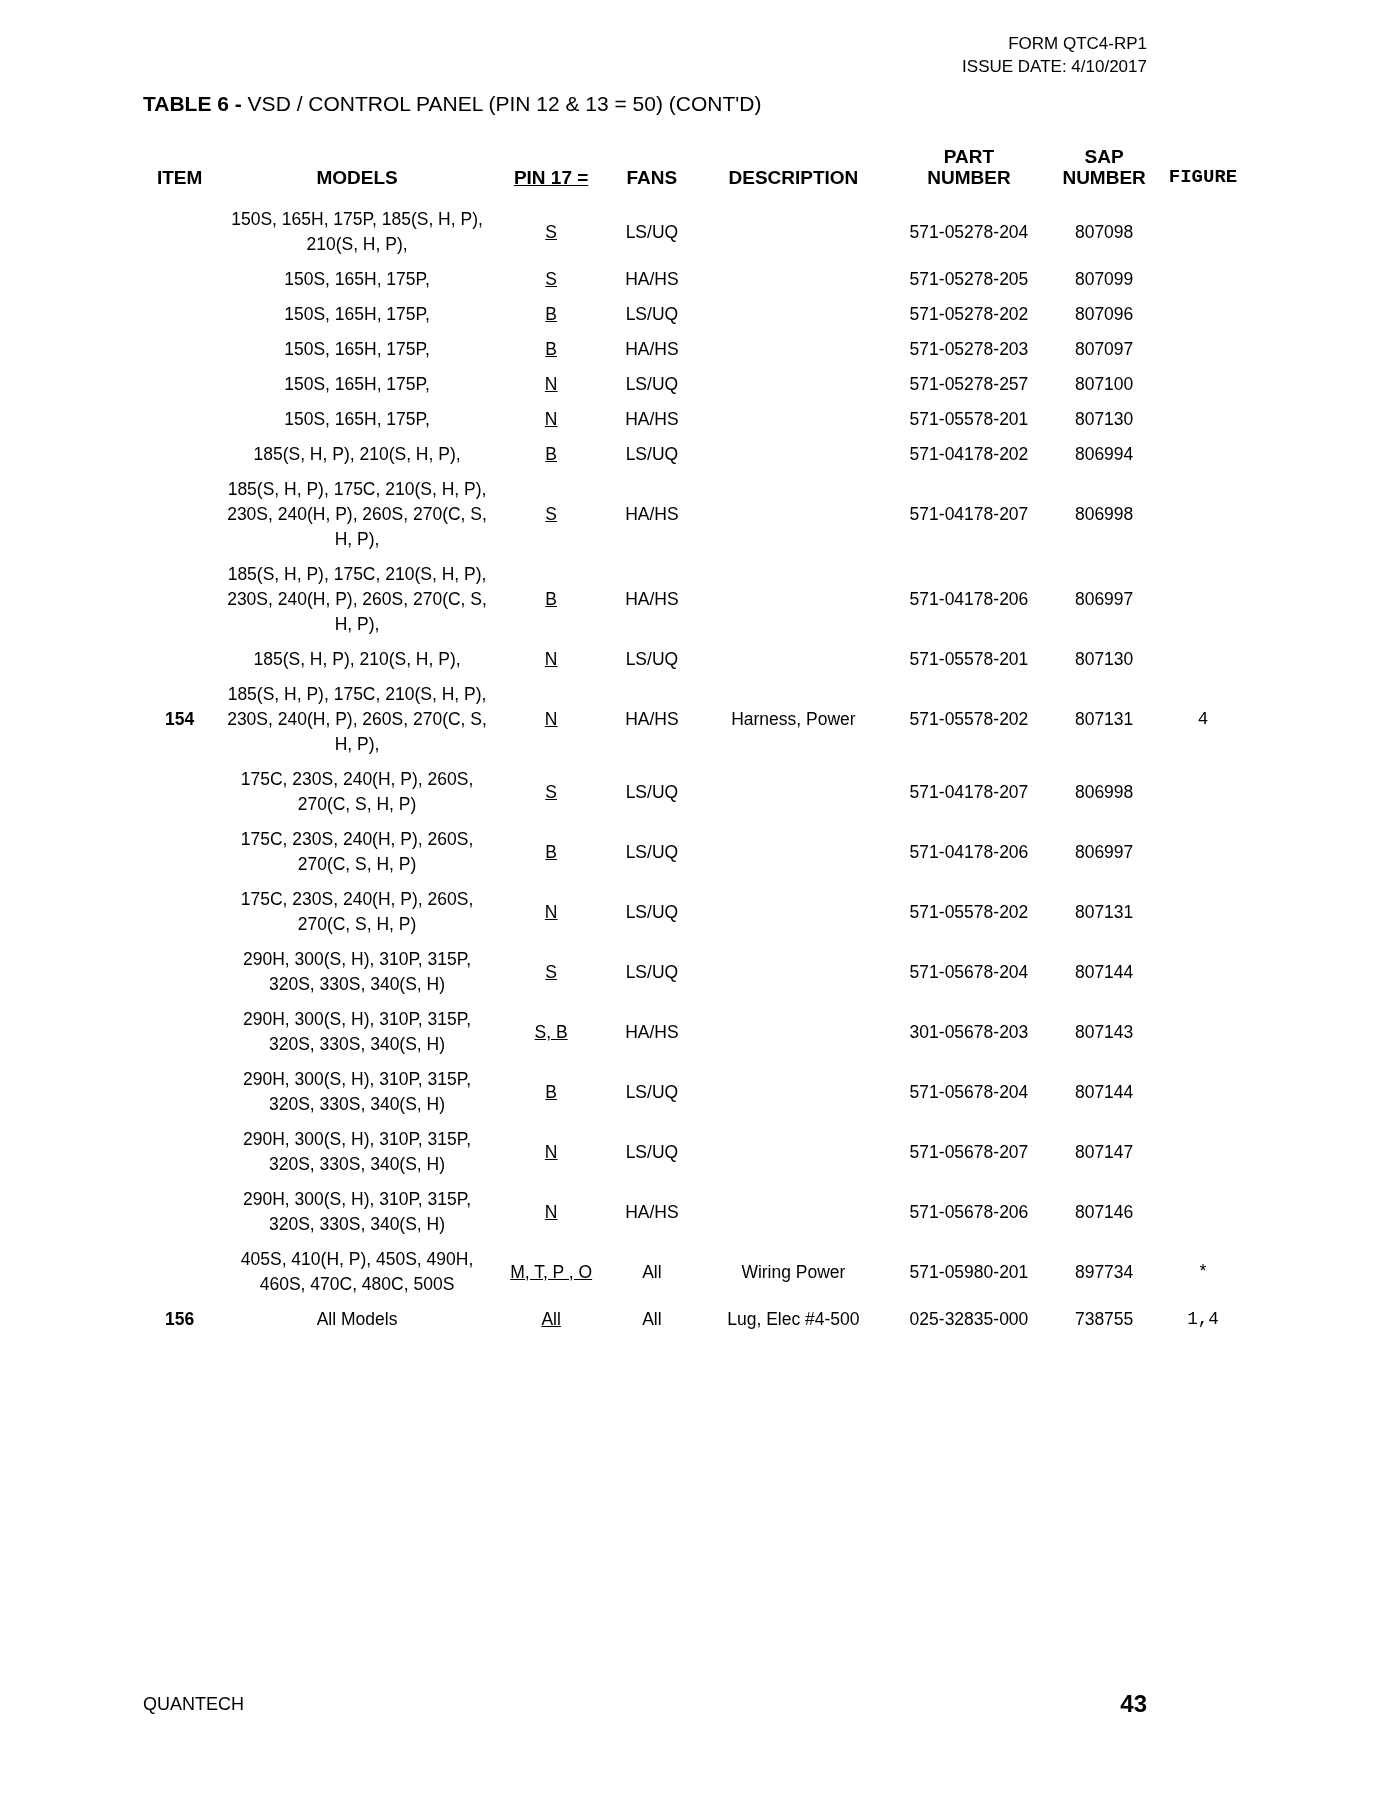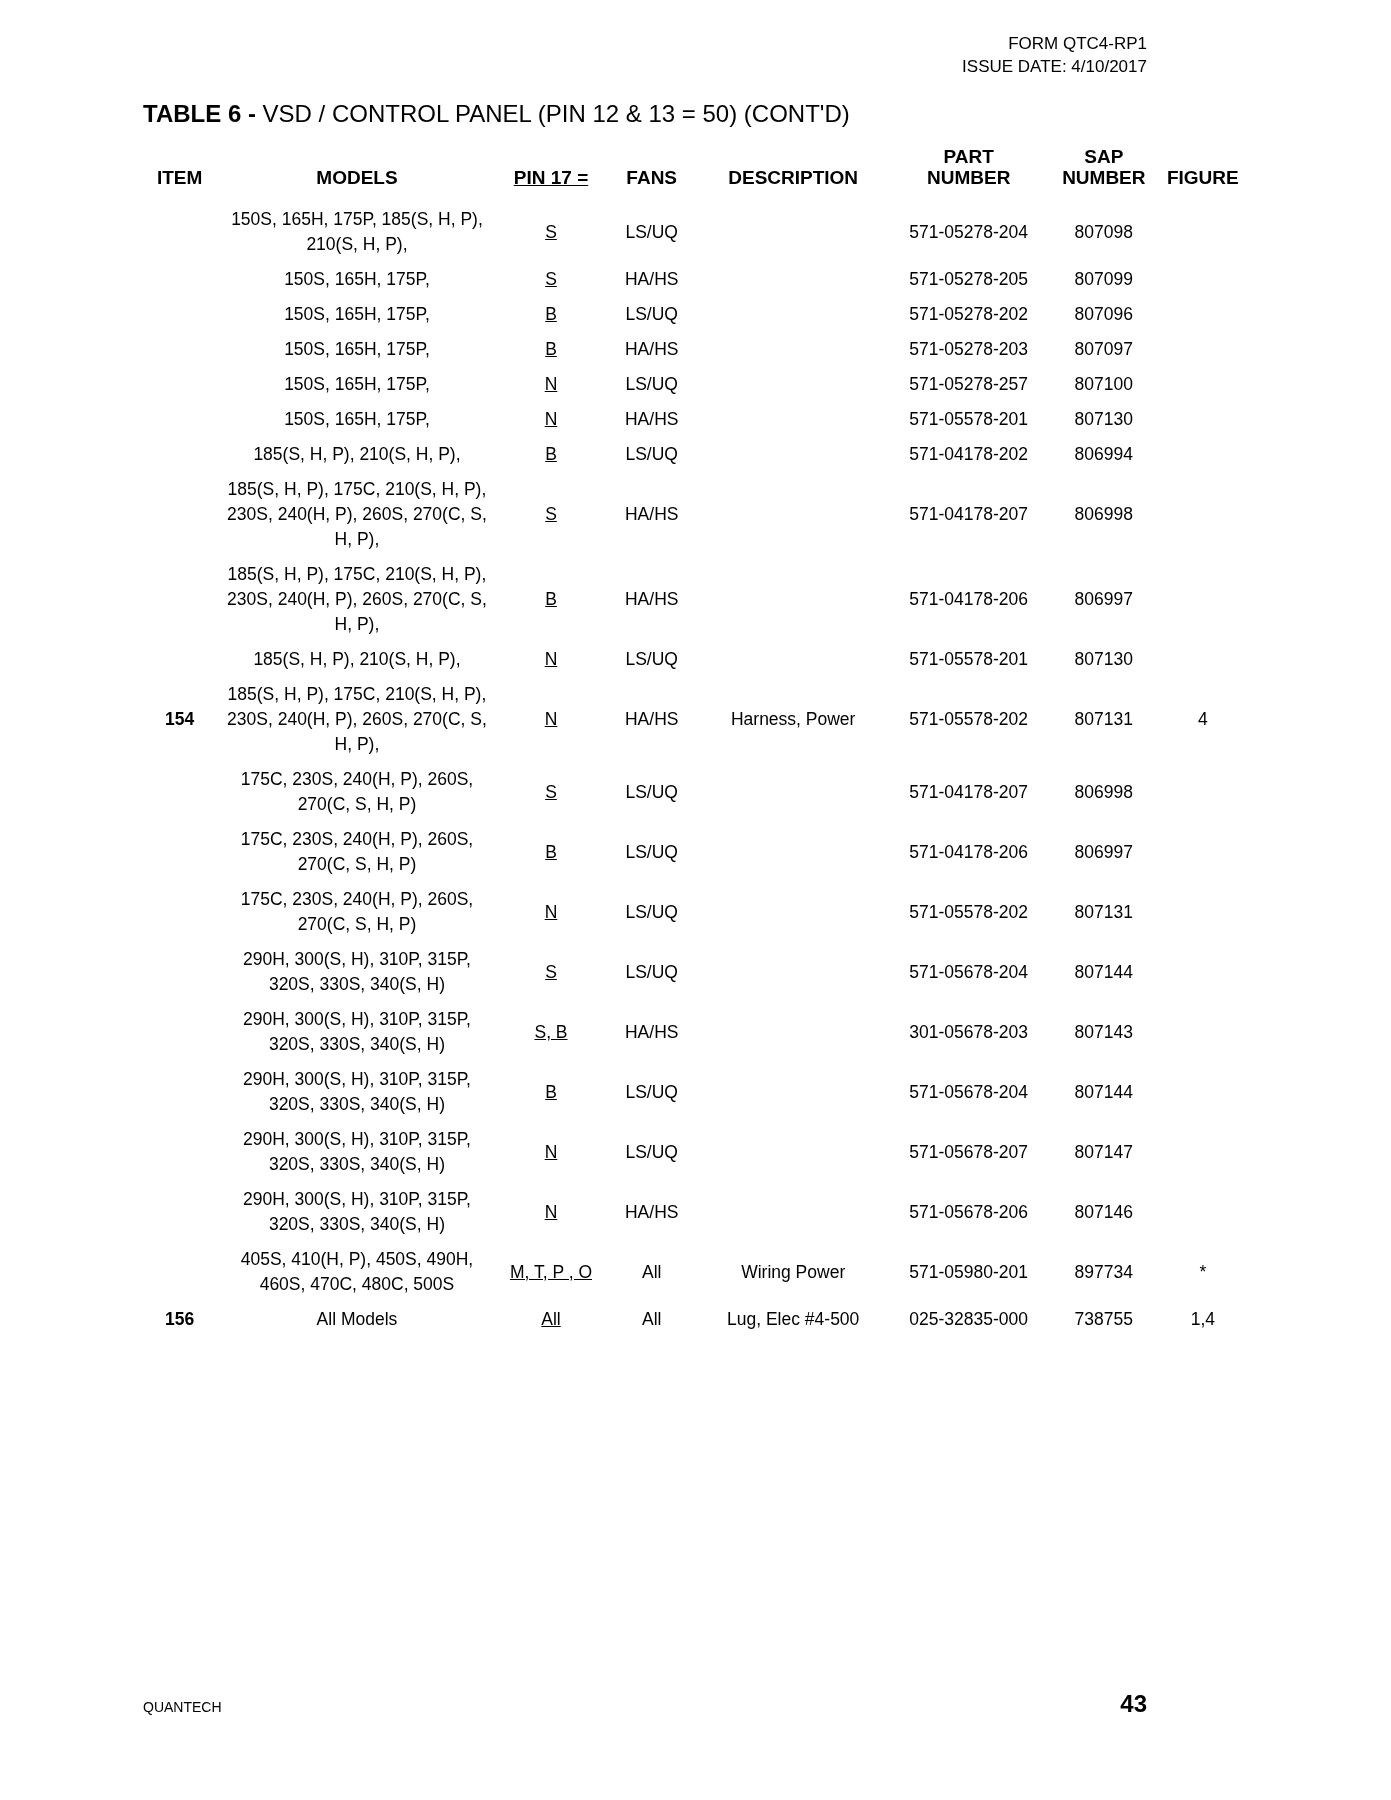--- a/index.html
+++ b/index.html
@@ -26,23 +26,23 @@
     top: 32px;
     right: 143px;
     text-align: right;
     font-size: 17px;
     line-height: 23px;
   }
   .doc-header div { white-space: nowrap; }
 
   .table-title {
     position: absolute;
-    top: 100px;
+    top: 92px;
     left: 143px;
-    font-size: 24px;
+    font-size: 21px;
     white-space: nowrap;
     text-align: right;
   }
   .table-title .bold { font-weight: bold; }
 
   table.parts {
     position: absolute;
     top: 146px;
     left: 143px;
     width: 1105px;
@@ -66,31 +66,31 @@
     line-height: 25px;
   }
   
   .c-item    { width: 72px; }
   .c-models  { width: 296px; }
   .c-pin     { width: 110px; text-decoration: underline; }
   .c-fans    { width: 94px; }
   .c-desc    { width: 190px; }
   .c-part    { width: 166px; }
   .c-sap     { width: 106px; }
-  .c-figure  { width: 88px; }
+  .c-figure  { width: 88px; font-family: Liberation Mono, monospace; }
 
   td.item, td.figure { font-weight: bold; }
   td.figure { font-weight: normal; }
   td.item { font-weight: bold; }
 
   .footer-left {
     position: absolute;
     left: 143px;
     bottom: 85px;
-    font-size: 14px;
+    font-size: 18px;
   }
   .footer-right {
     position: absolute;
     right: 143px;
     bottom: 82px;
     font-size: 24px;
     font-weight: bold;
   }
 </style>
 </head>

